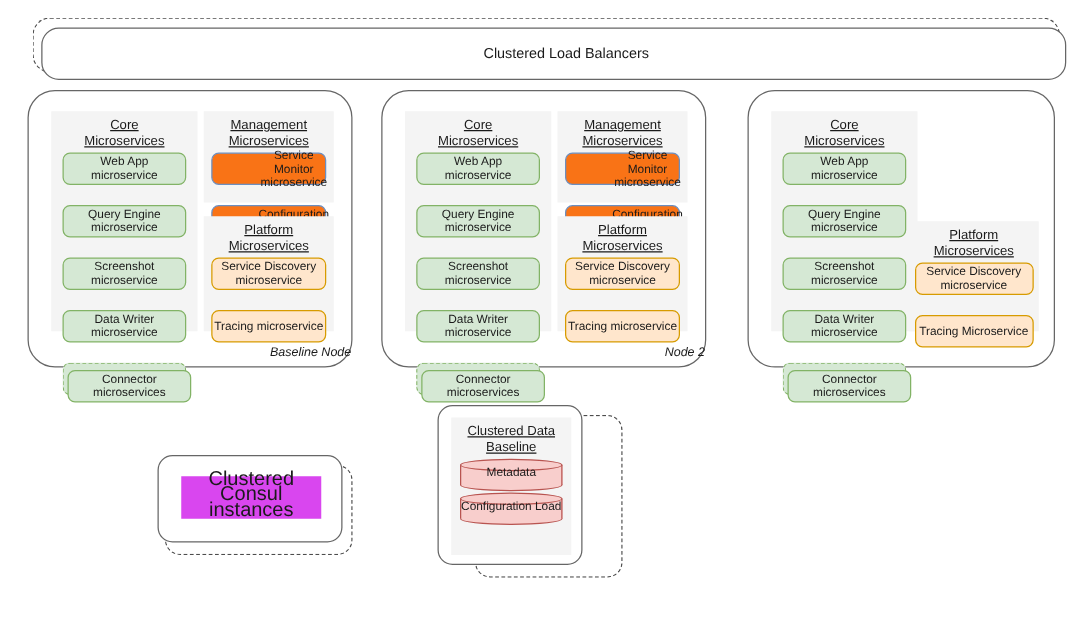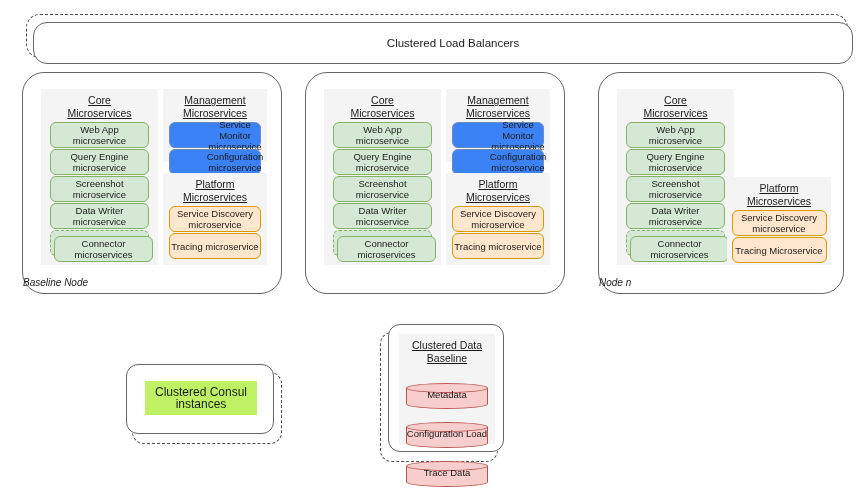--- a/index.html
+++ b/index.html
@@ -44,21 +44,21 @@
     border: 1.3px solid #666666;
     border-radius: 22px;
     background: #ffffff;
     box-sizing: border-box;
   }
   .node-label {
     position: absolute;
     bottom: 5px;
     left: 0;
     width: 100%;
-    text-align: left;
+    text-align: right;
     font-style: italic;
     font-size: 10px;
     color: #1a1a1a;
   }
 
   
   .panel {
     position: absolute;
     background: #f4f4f4;
     box-sizing: border-box;
@@ -70,33 +70,33 @@
     line-height: 12.5px;
     padding-top: 5px;
     padding-bottom: 3px;
     color: #1a1a1a;
     text-decoration: underline;
   }
 
   
   .chip {
     position: relative;
-    margin: 0 auto 1px auto;
+    margin: 0 auto 16px auto;
     border-radius: 6px;
     box-sizing: border-box;
     display: flex;
     align-items: center;
     justify-content: center;
     text-align: center;
     font-size: 9.5px;
     line-height: 11px;
     color: #1a1a1a;
   }
   .chip.green  { background: #d5e8d4; border: 1.1px solid #82b366; }
-  .chip.blue   { background: #3b82f6; border: 1.1px solid #6c8ebf; padding-left: 40px; }
+  .chip.blue   { background: #f97316; border: 1.1px solid #6c8ebf; padding-left: 40px; }
   .chip.orange { background: #ffe6cc; border: 1.1px solid #d79b00; }
 
   
   .stack-wrap { position: relative; }
   .stack-ghost {
     position: absolute;
     left: 0; top: 0;
     border-radius: 6px;
     background: #d5e8d4;
     border: 1.3px dashed #82b366;
@@ -115,38 +115,38 @@
     font-size: 9.5px;
     line-height: 11px;
   }
 
   
   #consul-dashed { left: 132px; top: 372px; width: 148px; height: 70px; border-radius: 12px; }
   #consul-solid  { left: 126px; top: 364px; width: 148px; height: 70px; border-radius: 12px; }
   #consul-panel {
     position: absolute;
     left: 18px; top: 16px; width: 112px; height: 34px;
-    background: #bef264;
-    display: flex; align-items: center; justify-content: center;
-    text-align: center; font-size: 12px; line-height: 12.5px;
+    background: #d946ef;
+    display: flex; align-items: flex-end; justify-content: center;
+    text-align: center; font-size: 16px; line-height: 12.5px;
   }
 
   
   #storage-dashed { left: 380px; top: 332px; width: 116px; height: 128px; border-radius: 12px; }
-  #storage-solid  { left: 388px; top: 324px; width: 116px; height: 128px; border-radius: 12px; }
+  #storage-solid  { left: 350px; top: 324px; width: 116px; height: 128px; border-radius: 12px; }
   #storage-panel {
     position: absolute;
     left: 10px; top: 9px; width: 96px; height: 110px;
     background: #f4f4f4;
   }
   .cyl {
     position: relative;
     width: 82px;
     height: 23px;
-    margin: 16px auto 4px auto;
+    margin: 0 auto 4px auto;
   }
   .cyl .body {
     position: absolute;
     left: 0; top: 5px;
     width: 82px; height: 16px;
     background: #f8cecc;
     border-left: 1.1px solid #b85450;
     border-right: 1.1px solid #b85450;
     box-sizing: border-box;
   }
@@ -299,20 +299,21 @@
       <div>Microservices</div>
     </div>
     <div class="chip orange" style="width:92px;height:26px;flex-direction:column;">
       <span>Service Discovery</span>
       <span>microservice</span>
     </div>
     <div class="chip orange" style="width:92px;height:26px;">
       <span>Tracing microservice</span>
     </div>
   </div>
+  <div class="node-label">Node 2</div>
 </div>
 
 <div class="node" style="left:598px; top:72px; width:246px; height:222px;">
   <div class="panel" style="left:18px; top:16px; width:117px; height:176px;">
     <div class="panel-title">
       <div>Core</div>
       <div>Microservices</div>
     </div>
     <div class="chip green" style="width:99px;height:26px;flex-direction:column;">
       <span>Web App</span>
@@ -344,21 +345,20 @@
       <div>Microservices</div>
     </div>
     <div class="chip orange" style="width:95px;height:26px;flex-direction:column;">
       <span>Service Discovery</span>
       <span>microservice</span>
     </div>
     <div class="chip orange" style="width:95px;height:26px;">
       <span>Tracing Microservice</span>
     </div>
   </div>
-  <div class="node-label">Node n</div>
 </div>
 
 <div class="dashed-shadow" id="consul-dashed"></div>
 <div class="solid-box" id="consul-solid">
   <div id="consul-panel">
     <div>
       <div>Clustered Consul</div>
       <div>instances</div>
     </div>
   </div>
@@ -376,20 +376,14 @@
       <div class="body"></div>
       <div class="top-ell"></div>
       <div class="cyl-label">Metadata</div>
     </div>
     <div class="cyl">
       <div class="bot-ell"></div>
       <div class="body"></div>
       <div class="top-ell"></div>
       <div class="cyl-label">Configuration Load</div>
     </div>
-    <div class="cyl">
-      <div class="bot-ell"></div>
-      <div class="body"></div>
-      <div class="top-ell"></div>
-      <div class="cyl-label">Trace Data</div>
-    </div>
   </div>
 </div>
 
 </body></html>

